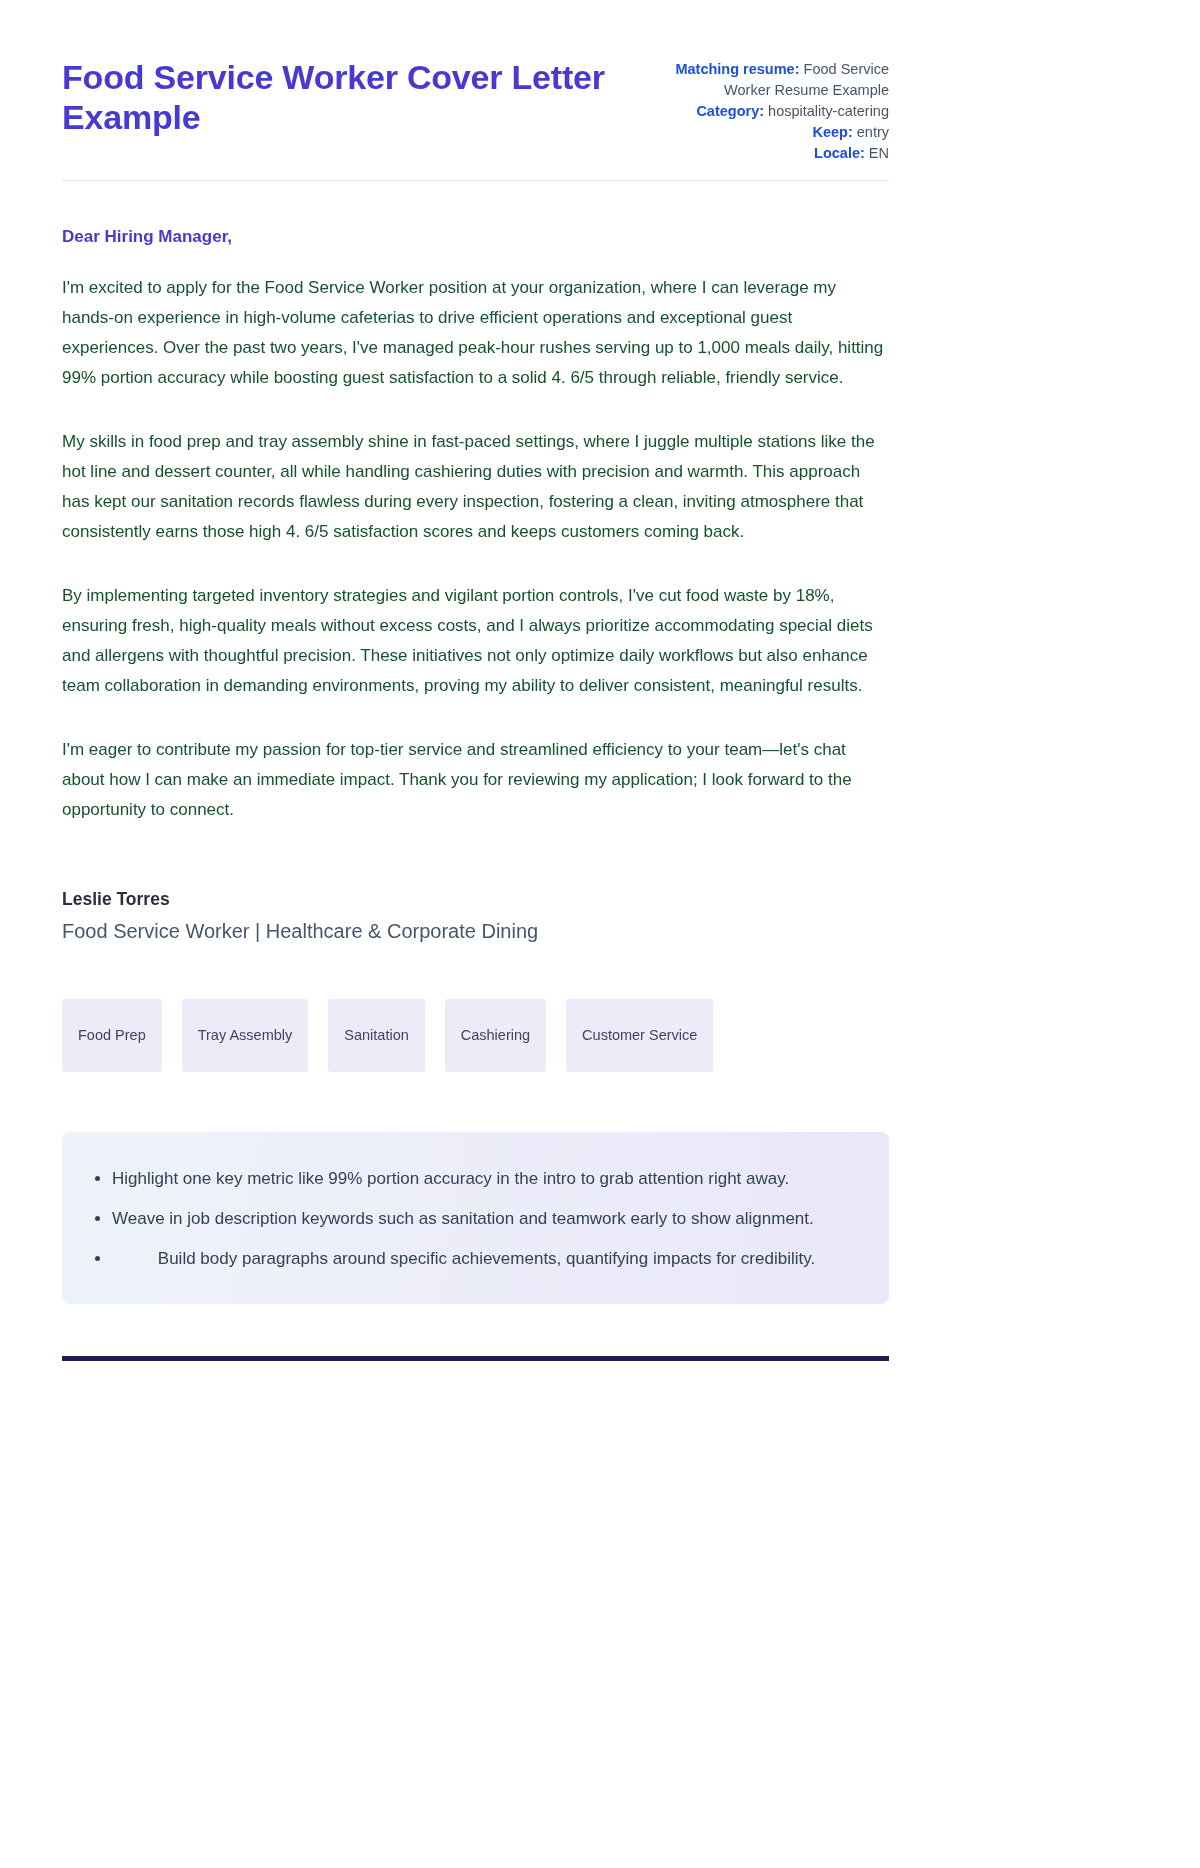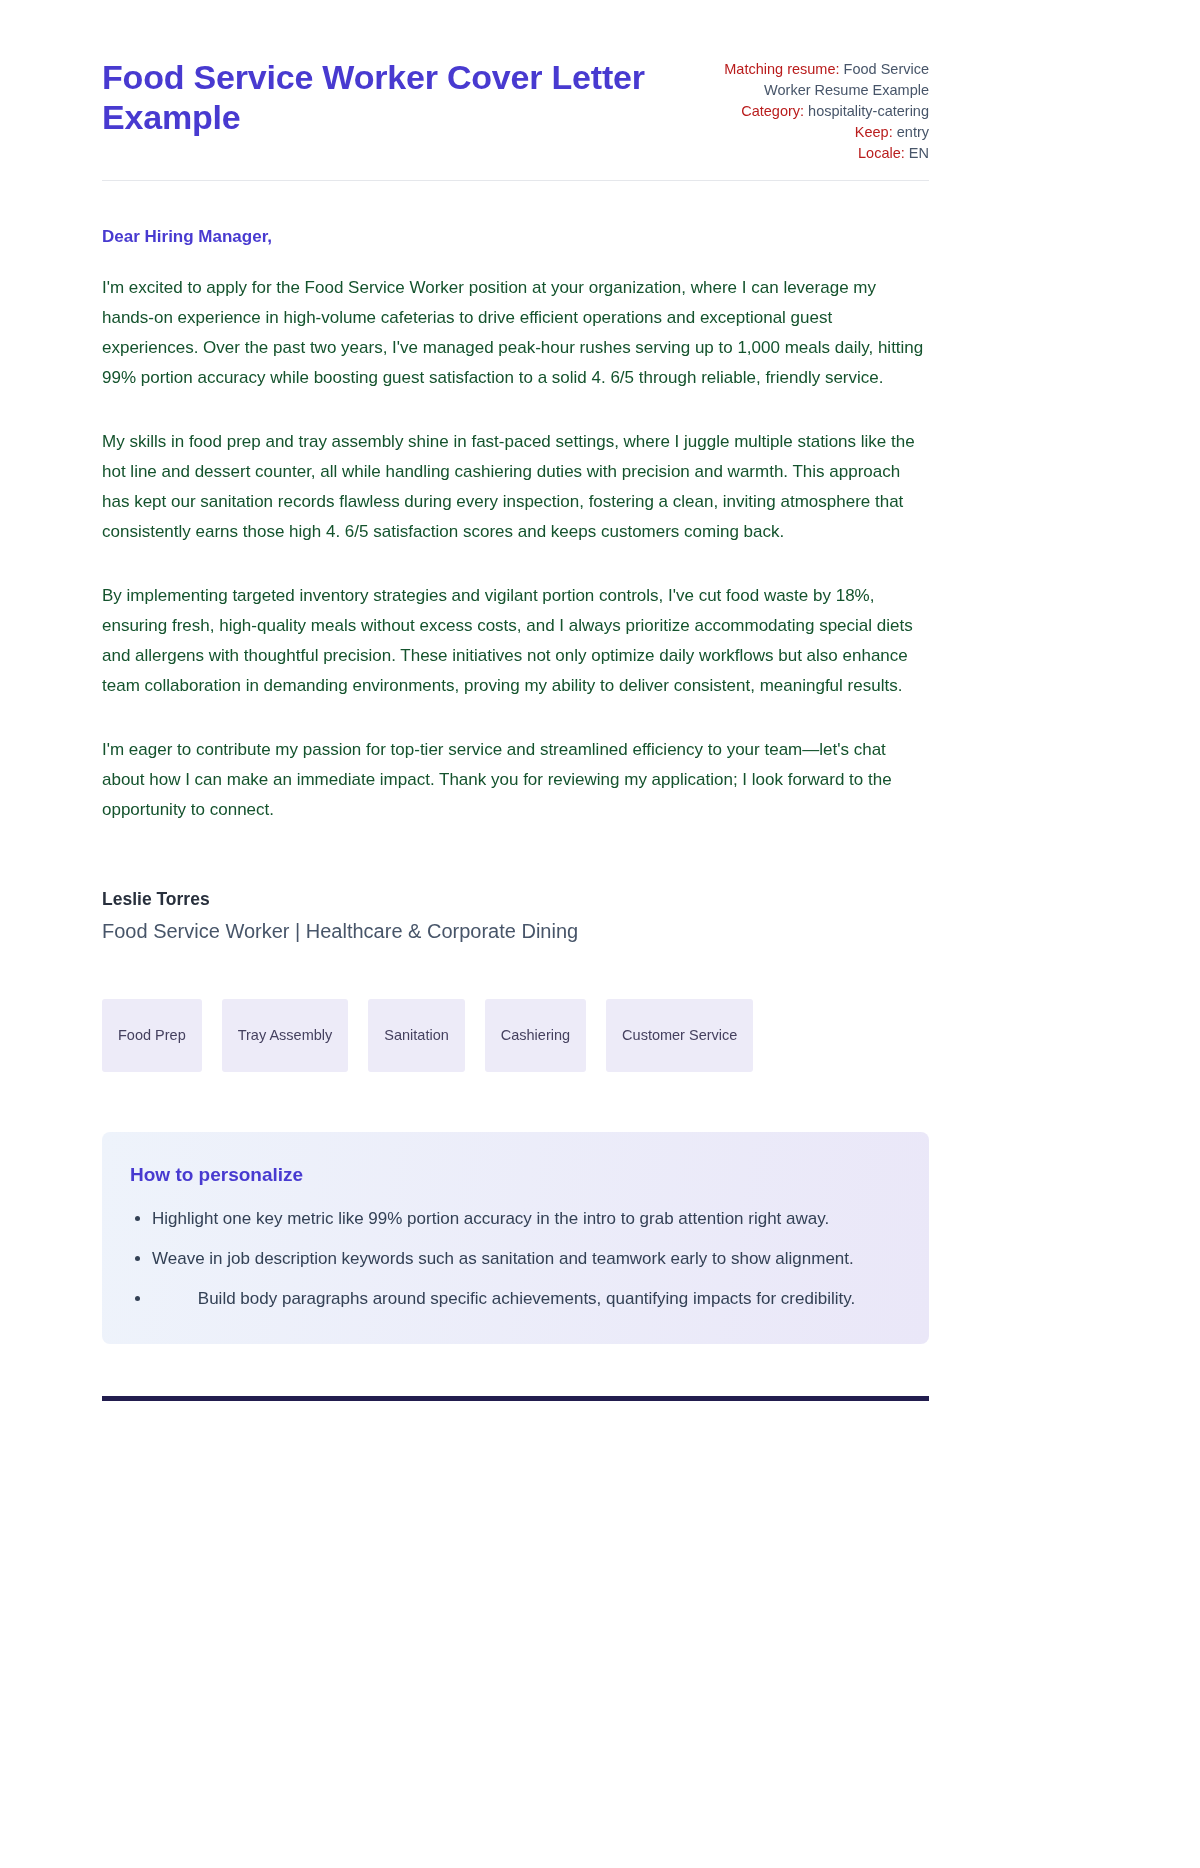--- a/index.html
+++ b/index.html
@@ -6,21 +6,21 @@
   html, body { background: #ffffff; }
   body {
     width: 1200px;
     min-height: 1868px;
     font-family: "Liberation Sans", "DejaVu Sans", sans-serif;
     color: #334155;
     position: relative;
   }
   .content {
     width: 827px;
-    margin-left: 102px;
+    margin-left: 62px;
     padding-top: 57px;
   }
 
   
   .header {
     display: flex;
     justify-content: space-between;
     align-items: flex-start;
   }
   .header-left { max-width: 548px; }
@@ -38,21 +38,21 @@
     line-height: 26px;
     font-weight: 700;
   }
   .meta {
     width: 215px;
     text-align: right;
     font-size: 14.5px;
     line-height: 21px;
     padding-top: 2px;
   }
-  .meta-label { font-weight: 400; color: #b91c1c; }
+  .meta-label { font-weight: 700; color: #1d4ed8; }
   .meta-value { color: #475569; }
 
   .divider {
     border: none;
     border-top: 1px solid #e5e7eb;
     margin-top: 16px;
   }
 
   
   .salutation {
@@ -160,21 +160,20 @@
 
   <div class="tags">
     <span class="tag">Food Prep</span>
     <span class="tag">Tray Assembly</span>
     <span class="tag">Sanitation</span>
     <span class="tag">Cashiering</span>
     <span class="tag">Customer Service</span>
   </div>
 
   <aside class="panel">
-    <h2 class="panel-heading">How to personalize</h2>
     <ul>
       <li>Highlight one key metric like 99% portion accuracy in the intro to grab attention right away.</li>
       <li>Weave in job description keywords such as sanitation and teamwork early to show alignment.</li>
       <li>Build body paragraphs around specific achievements, quantifying impacts for credibility.</li>
     </ul>
   </aside>
 
   <div class="next-section-edge"></div>
 
 </div>

